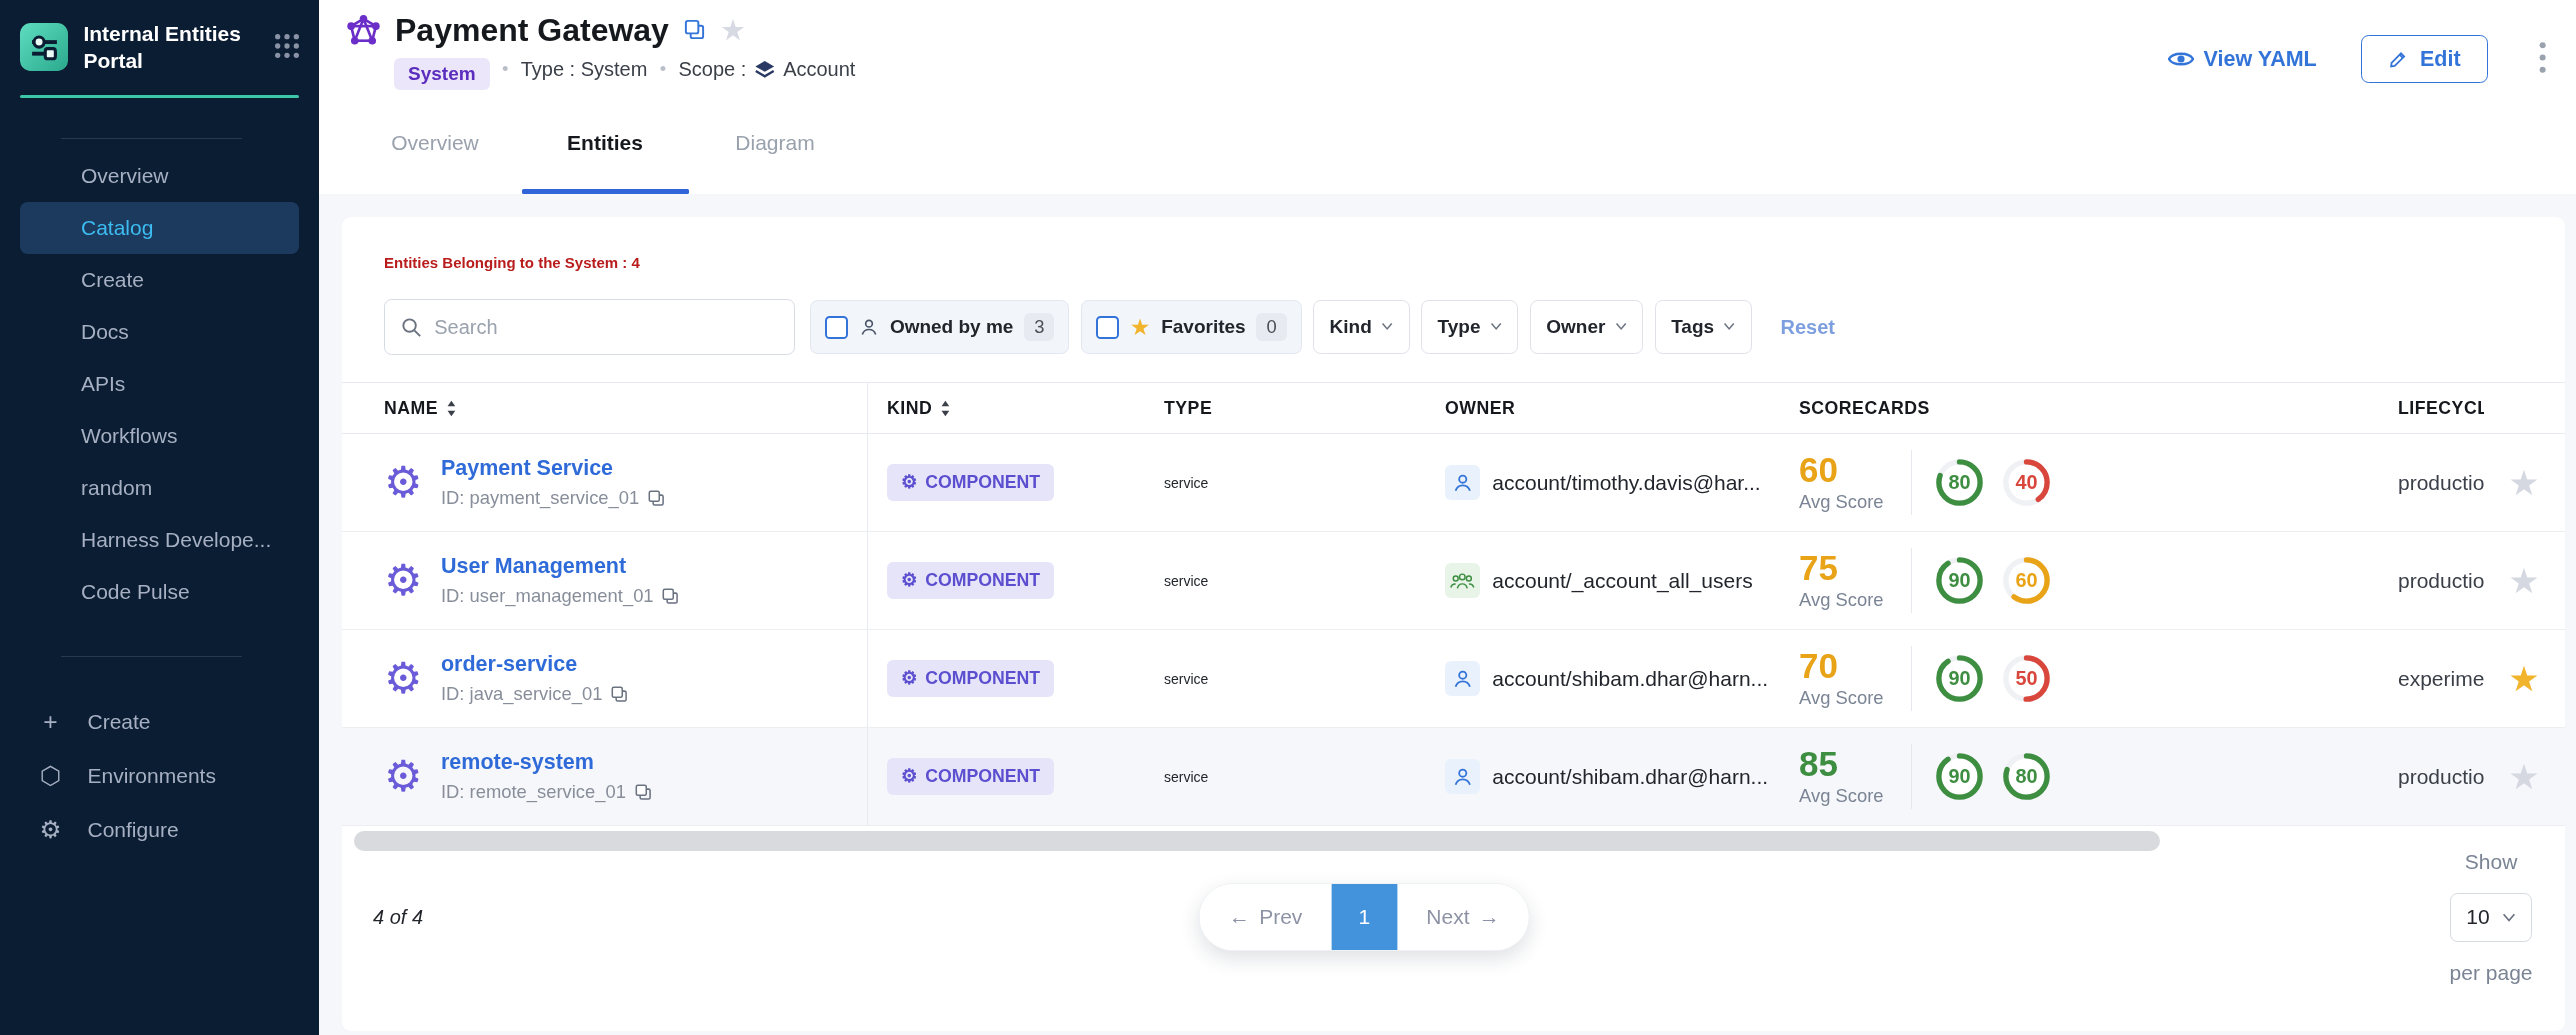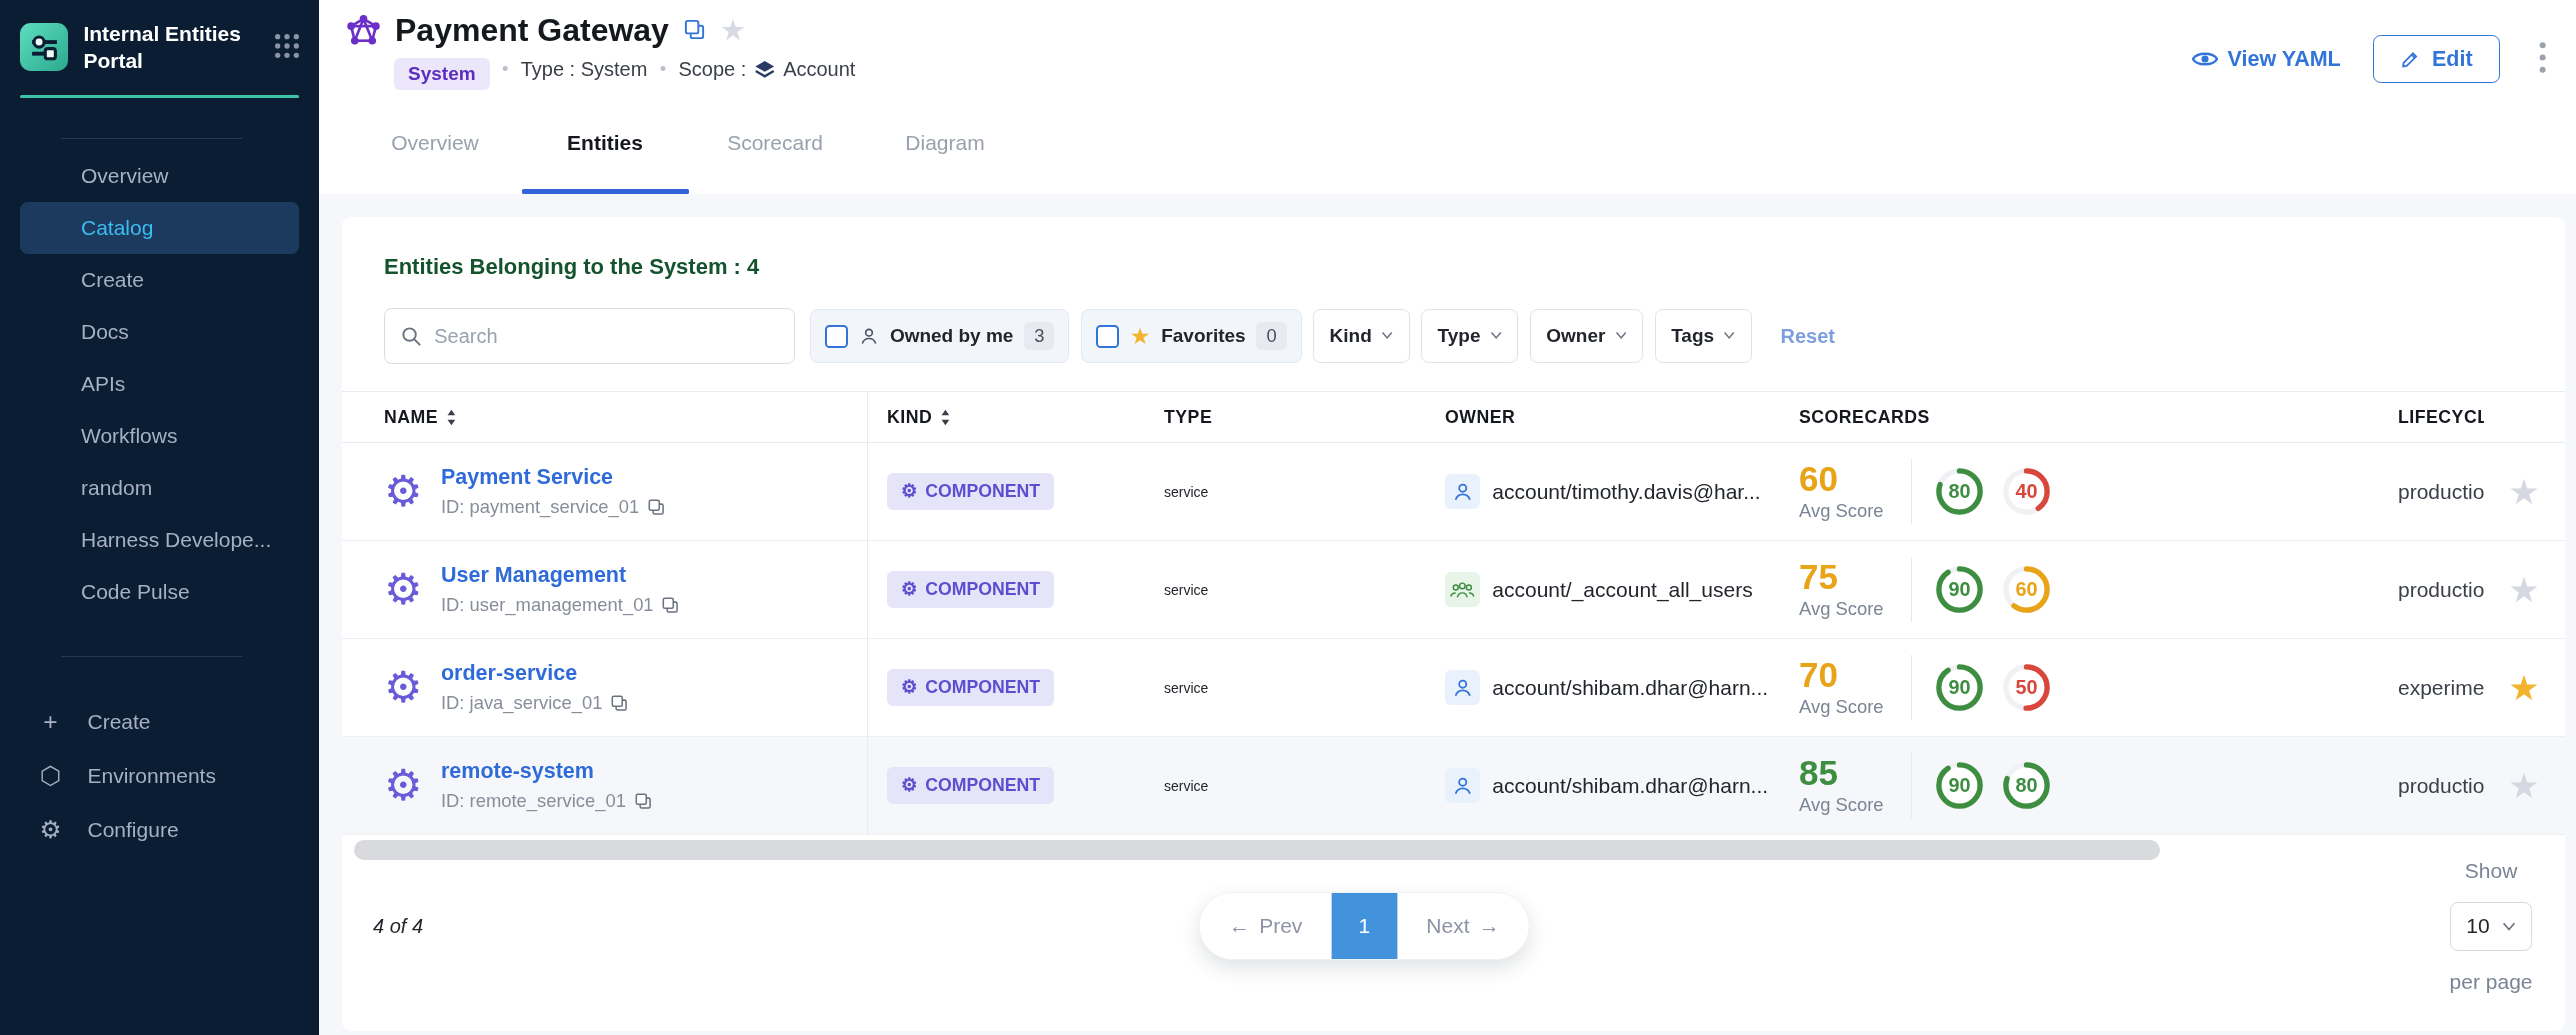--- a/index.html
+++ b/index.html
@@ -25,33 +25,33 @@
   .main { flex:1; display:flex; flex-direction:column; min-width:0; }
   .top-header { background:#fff; display:flex; justify-content:space-between; padding:12.3px 23px 0 27px; height:92px; }
   .title-row { display:flex; align-items:center; gap:14px; }
   .page-title { font-size:32px; font-weight:700; color:#15181D; }
   .title-copy { cursor:pointer; }
   .title-star { font-size:29px; color:#D7DAE3; cursor:pointer; line-height:1; }
   .crumb-row { display:flex; align-items:flex-start; gap:12.3px; margin:9.2px 0 0 48px; font-size:20px; color:#3A3F48; }
   .sys-badge { background:#ECE6FA; color:#5B2EBE; font-size:19px; font-weight:600; padding:4.6px 14px; border-radius:6.1px; }
   .crumb-dot { color:#B9BFC9; font-size:18.4px; }
   .crumb-scope { display:flex; align-items:center; gap:7.7px; }
-  .hdr-actions { display:flex; align-items:center; gap:32px; margin-top:14px; }
+  .hdr-actions { display:flex; align-items:center; gap:44px; margin-top:14px; }
   .yaml-link { display:flex; align-items:center; gap:9.2px; color:#3374D9; font-size:21.5px; font-weight:700; cursor:pointer; }
   .edit-btn { display:flex; align-items:center; gap:10.8px; border:1.5px solid #3374D9; color:#3374D9; background:#fff; font-size:21.5px; font-weight:700; border-radius:7.7px; padding:10.8px 26px; cursor:pointer; font-family:inherit; }
   .kebab { cursor:pointer; padding:3.1px 6.1px; }
 
   .tabs-row { background:#fff; height:102px; display:flex; padding-left:31px; }
   .tab { width:170px; display:flex; align-items:center; justify-content:center; font-size:21px; color:#99A1AD; position:relative; cursor:pointer; }
   .tab.active { color:#15181D; font-weight:700; }
   .tab.active::after { content:""; position:absolute; bottom:0; left:1.5px; right:1.5px; height:4.6px; background:#3164D8; border-radius:1.5px; }
 
   .content { flex:1; padding:23px 11.5px 0 23px; background:#F6F7FA; }
   .card { background:#fff; border-radius:9.2px; height:814px; overflow:hidden; }
-  .section-title { padding:37px 0 0 42px; font-size:22px; font-weight:700; color:#14532d; }
+  .section-title { padding:37px 0 0 42px; font-size:15px; font-weight:700; color:#b91c1c; }
 
   
   .filter-row { display:flex; align-items:center; margin:29px 42px 0 42px; height:54px; gap:11.5px; }
   .search-box { width:411px; height:56px; border:1.5px solid #D7DBE3; border-radius:7.7px; display:flex; align-items:center; gap:10.8px; padding:0 15.4px; background:#fff; margin-right:3.8px;justify-content:flex-end; }
   .search-box input { border:none; outline:none; font-size:20px; color:#22262C; flex:1; font-family:inherit; }
   .search-box input::placeholder { color:#9AA2AE; }
   .chip { display:flex; align-items:center; gap:10.8px; background:#F2F5FA; border:0.8px solid #E2E7F0; border-radius:7.7px; height:54px; padding:0 14px; cursor:pointer; }
   .chip-label { font-size:19px; font-weight:600; color:#22262C; white-space:nowrap; }
   .checkbox { width:23px; height:23px; border:2.3px solid #3374D9; border-radius:4.6px; background:#fff; flex:none; }
   .count-badge { background:#E7EAF0; border-radius:6.1px; padding:3.1px 10px; font-size:18.4px; color:#4A4F58; }
@@ -237,21 +237,20 @@
             <circle cx="6" cy="24" r="4" fill="#9AA2AE"></circle>
             <circle cx="6" cy="40" r="4" fill="#9AA2AE"></circle>
         </svg>
       </span>
     </div>
   </header>
 
   <div class="tabs-row">
       <div class="tab">Overview</div>
       <div class="tab active">Entities</div>
-      <div class="tab">Scorecard</div>
       <div class="tab">Diagram</div>
     </div>
 
   <div class="content">
     <div class="card">
       <h2 class="section-title">Entities Belonging to the System : 4</h2>
 
       <div class="filter-row">
         <div class="search-box">
           <svg width="23" height="23" viewBox="0 0 24 24">

